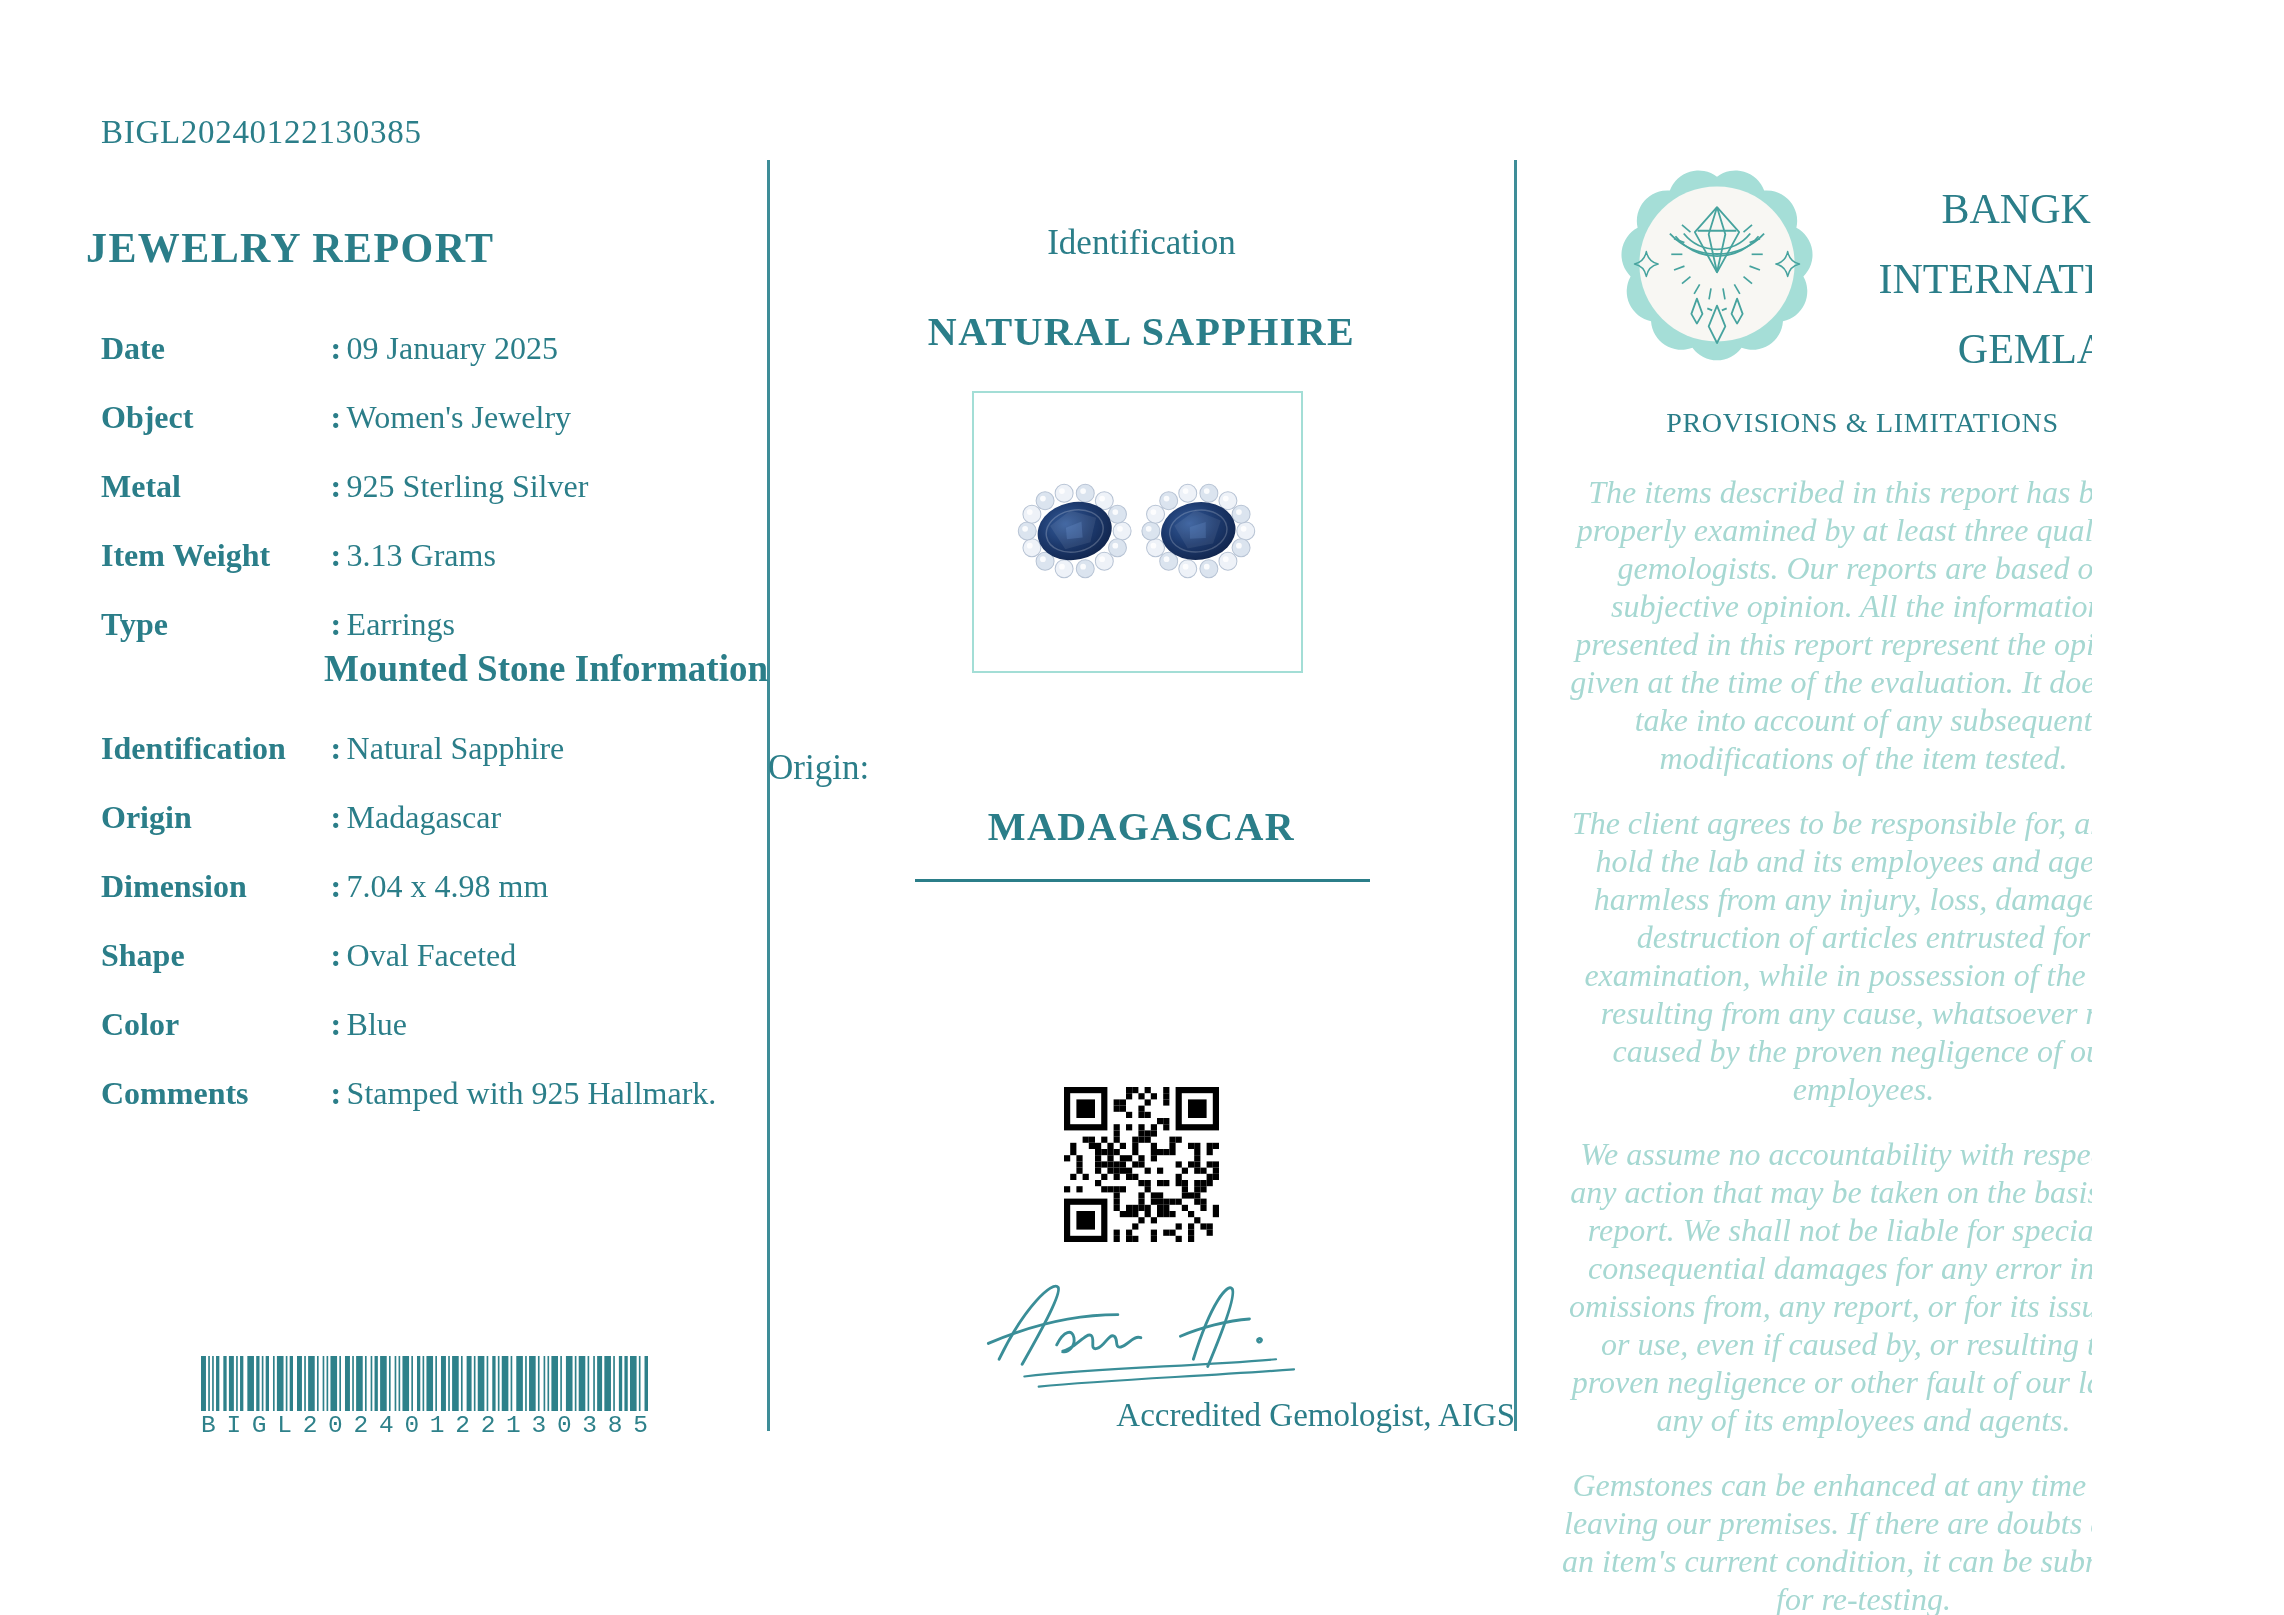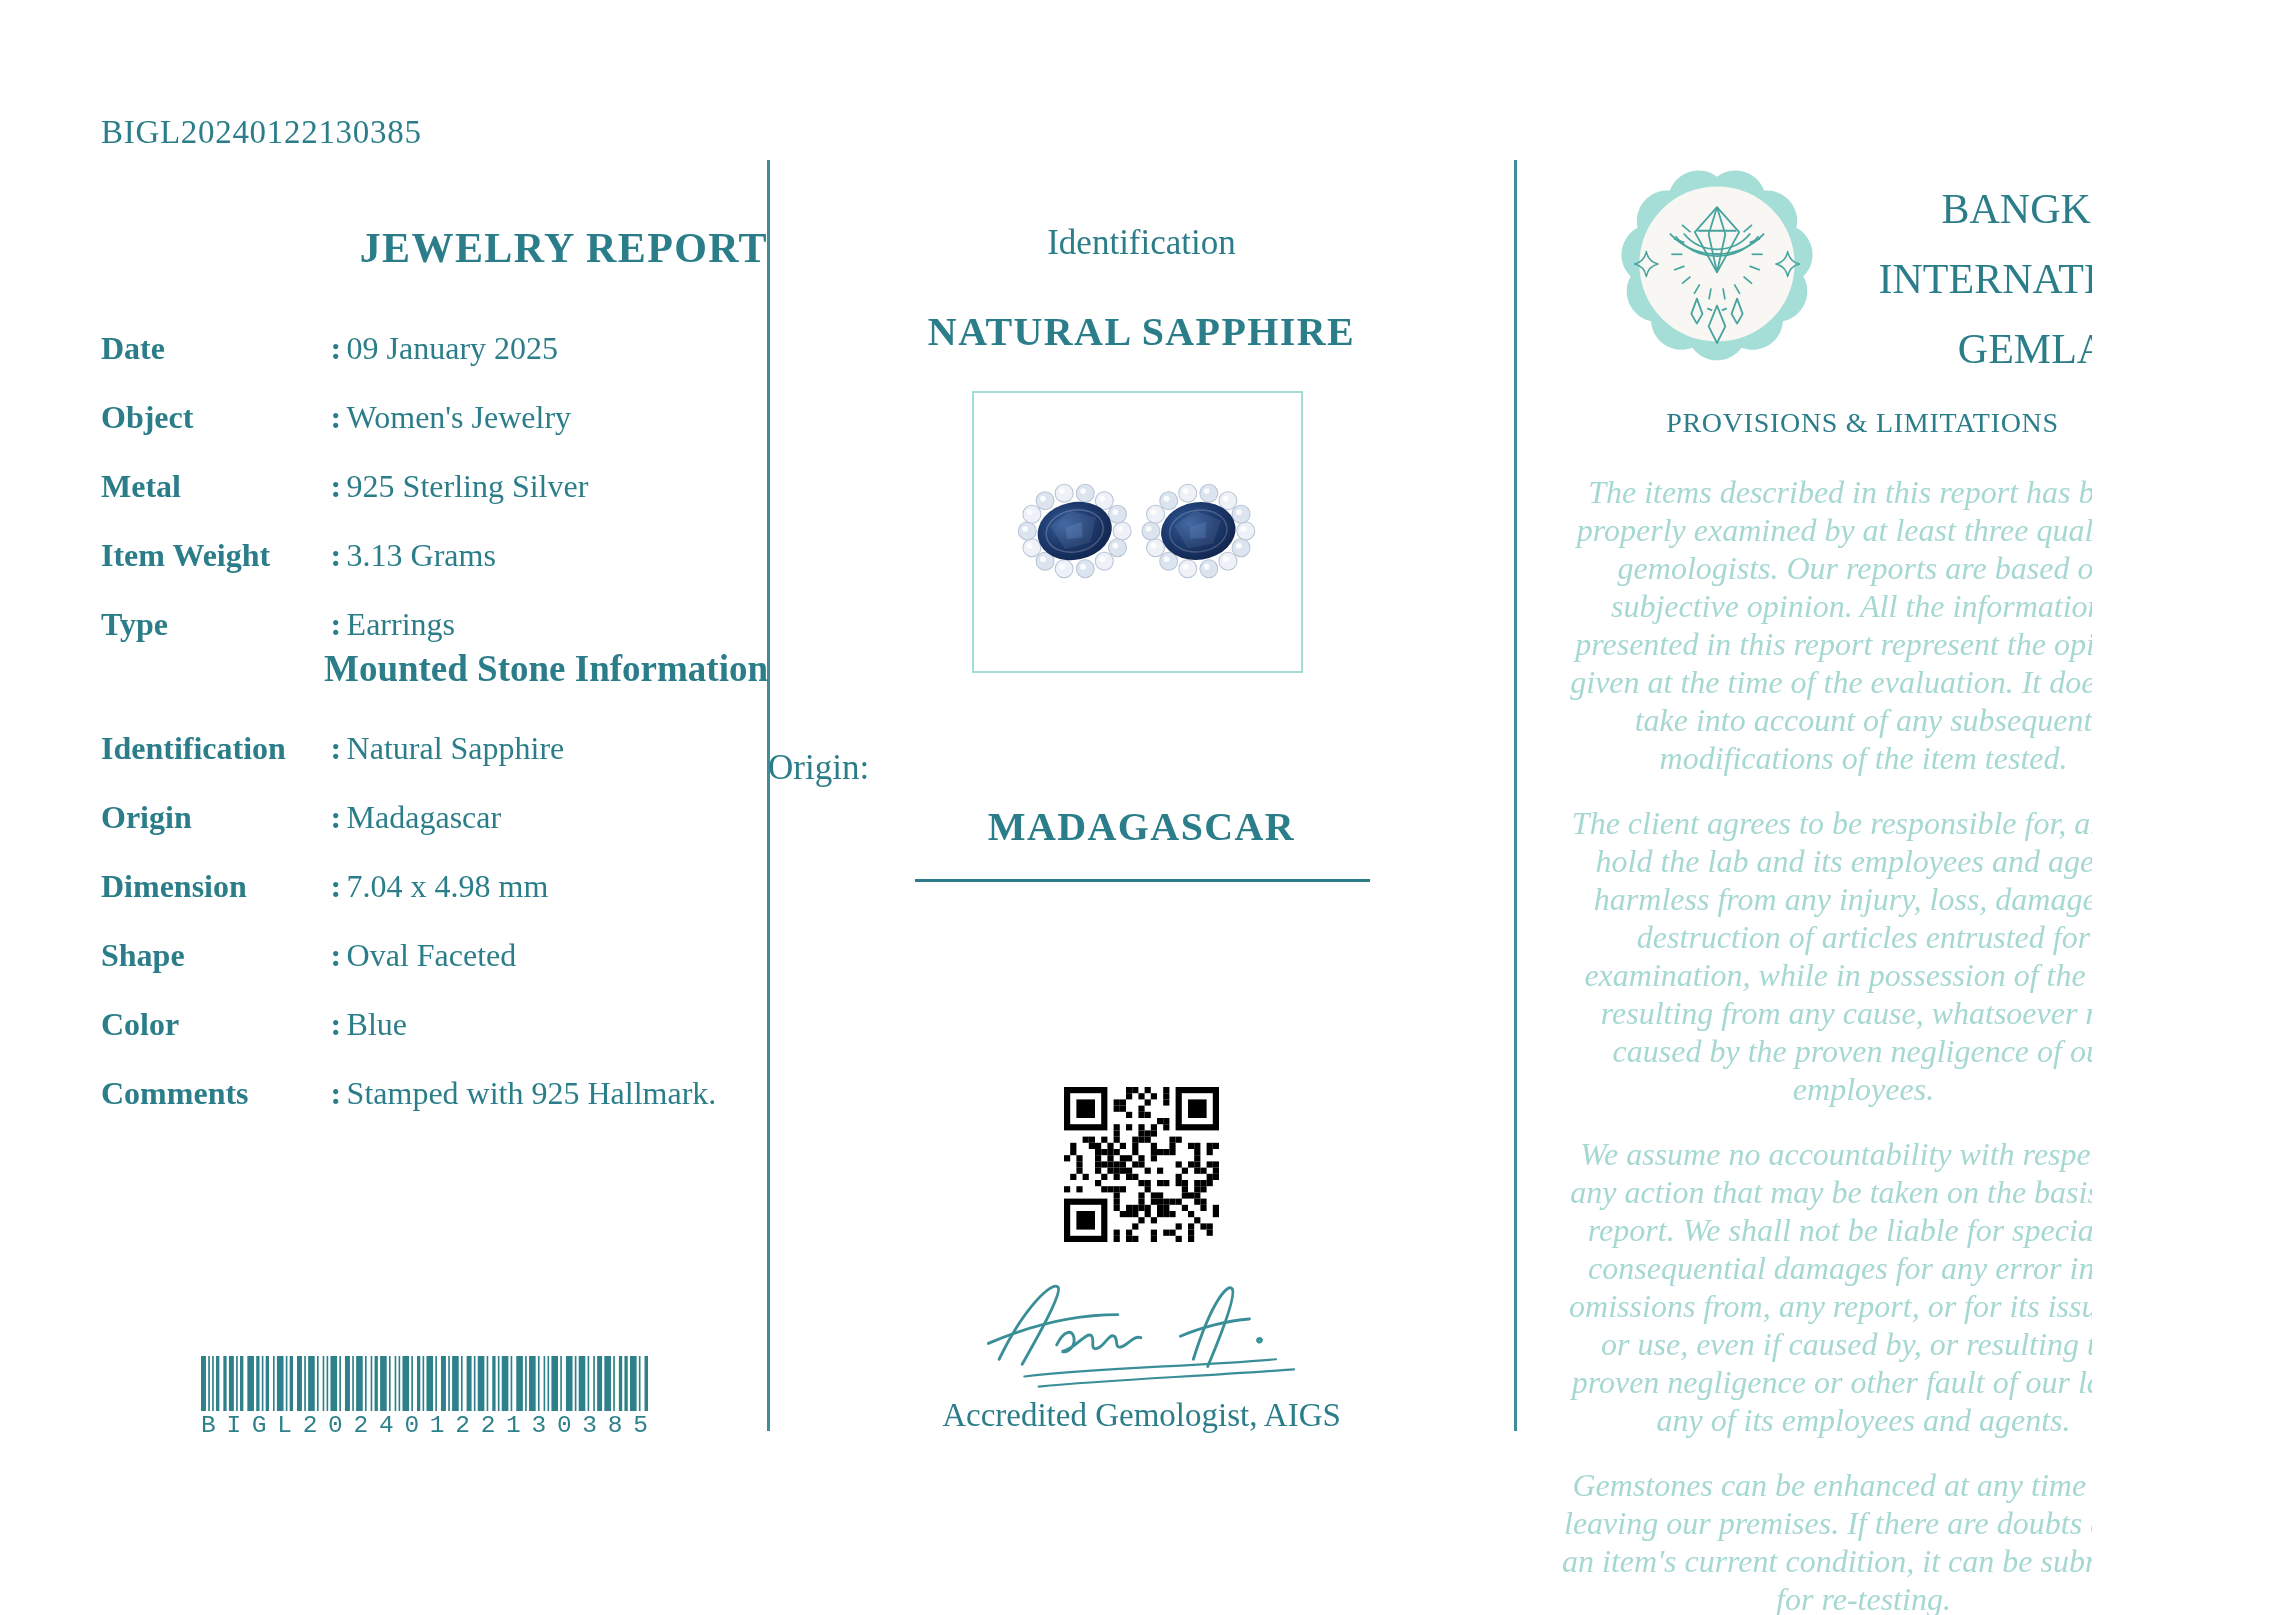--- a/index.html
+++ b/index.html
@@ -11,21 +11,21 @@
   #page{
     position:relative;width:2092px;height:1616px;background:#ffffff;
     font-family:"Liberation Serif","DejaVu Serif",serif;color:var(--teal);
     overflow:hidden;
   }
   .abs{position:absolute;}
   
   .vdivider{position:absolute;top:160px;height:1271px;width:2.9px;background:var(--divider);}
   
   .cert-no{left:101px;top:114px;font-size:33px;letter-spacing:0.7px;}
-  .jr-title{left:86px;top:224px;width:682px;text-align:right;font-size:42px;font-weight:bold;letter-spacing:1.4px;}
+  .jr-title{left:86px;top:224px;width:682px;text-align:left;font-size:42px;font-weight:bold;letter-spacing:1.4px;}
   .fieldgrid{display:grid;grid-template-columns:224px 21.6px auto;row-gap:36px;font-size:32px;line-height:33px;}
   .fields{left:101px;top:332px;width:647px;}
   .stone-title{left:86px;top:647px;width:682px;text-align:right;font-size:37px;font-weight:bold;}
   .stone-fields{left:101px;top:732px;width:647px;}
   .flabel{font-weight:bold;}
   .fcolon{font-weight:bold;text-align:center;}
   .fvalue{white-space:nowrap;}
   
   .barcode-wrap{left:201px;top:1356px;width:447px;}
   .barcode-bars{display:block;width:447px;height:55px;}
@@ -33,21 +33,21 @@
     font-family:"Liberation Mono","DejaVu Sans Mono",monospace;font-size:24.5px;color:var(--barcode);}
   
   .mid-head{left:768px;top:223px;width:747px;text-align:center;font-size:35px;}
   .mid-stone{left:768px;top:308px;width:747px;text-align:center;font-size:40px;font-weight:bold;letter-spacing:1.4px;}
   .photo-box{left:972px;top:391px;width:331px;height:282px;border:2.9px solid var(--photo_border);background:#ffffff;}
   .origin-label{left:768px;top:748px;width:747px;font-size:35px;}
   .origin-value{left:768px;top:803px;width:747px;text-align:center;font-size:40px;font-weight:bold;letter-spacing:1.4px;}
   .mid-rule{left:915px;top:879px;width:455px;height:2.9px;background:var(--teal);}
   .qr{left:1064px;top:1087px;width:155px;height:155px;}
   .signature{left:956px;top:1267px;width:374px;height:137px;}
-  .gemologist{left:768px;top:1397px;width:747px;text-align:center;font-size:33px;}
+  .gemologist{left:768px;top:1397px;width:747px;text-align:right;font-size:33px;}
   
   .logo{left:1620px;top:161px;width:194px;height:206px;}
   .lab-name{left:1831px;top:174px;width:431px;text-align:center;font-size:42px;line-height:70px;}
   .prov-title{left:1546px;top:407px;width:633px;text-align:center;font-size:28px;letter-spacing:0.7px;}
   .prov-body{left:1556px;top:473px;width:615px;text-align:center;color:var(--mint);
     font-size:32px;line-height:38px;font-style:italic;}
   .prov-body p{margin-bottom:27px;}
 </style>
 </head>
 <body>

